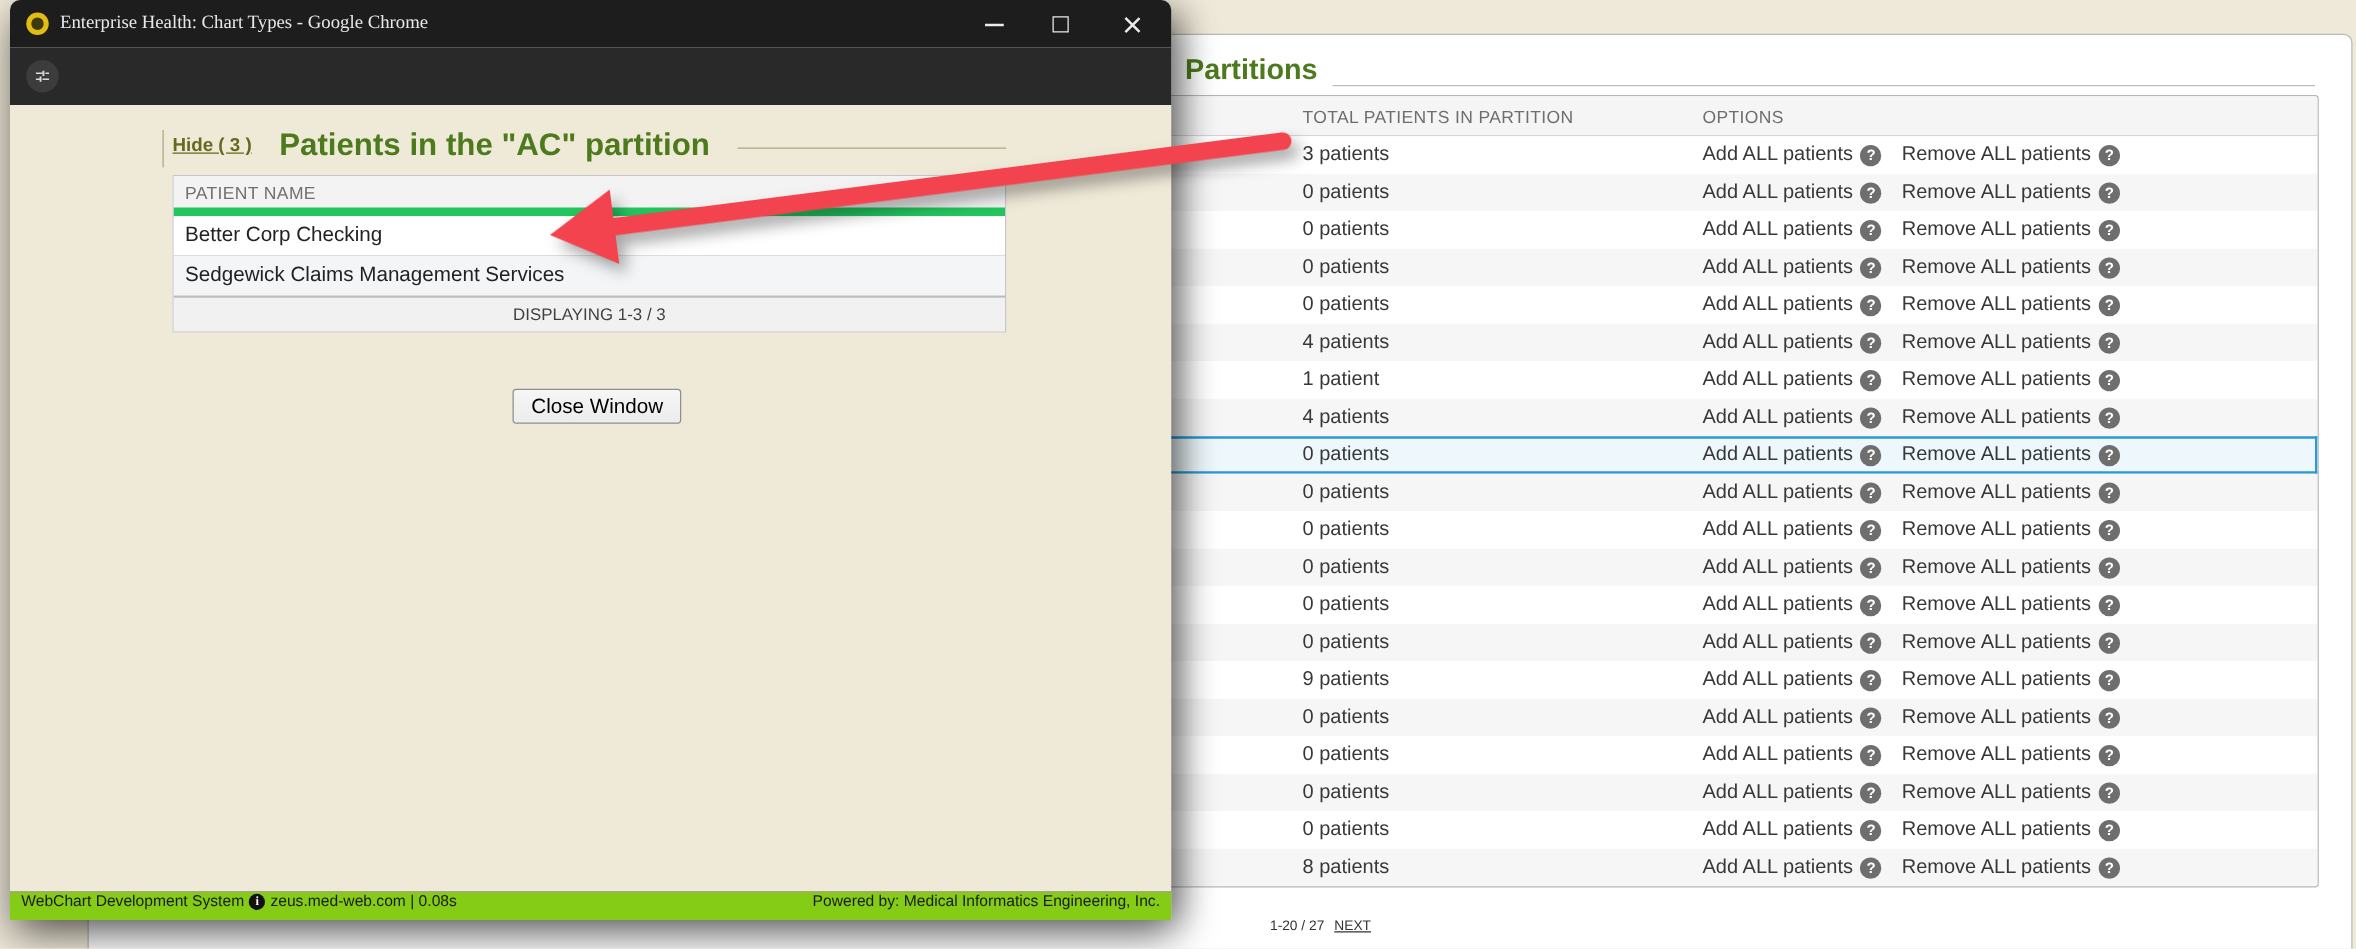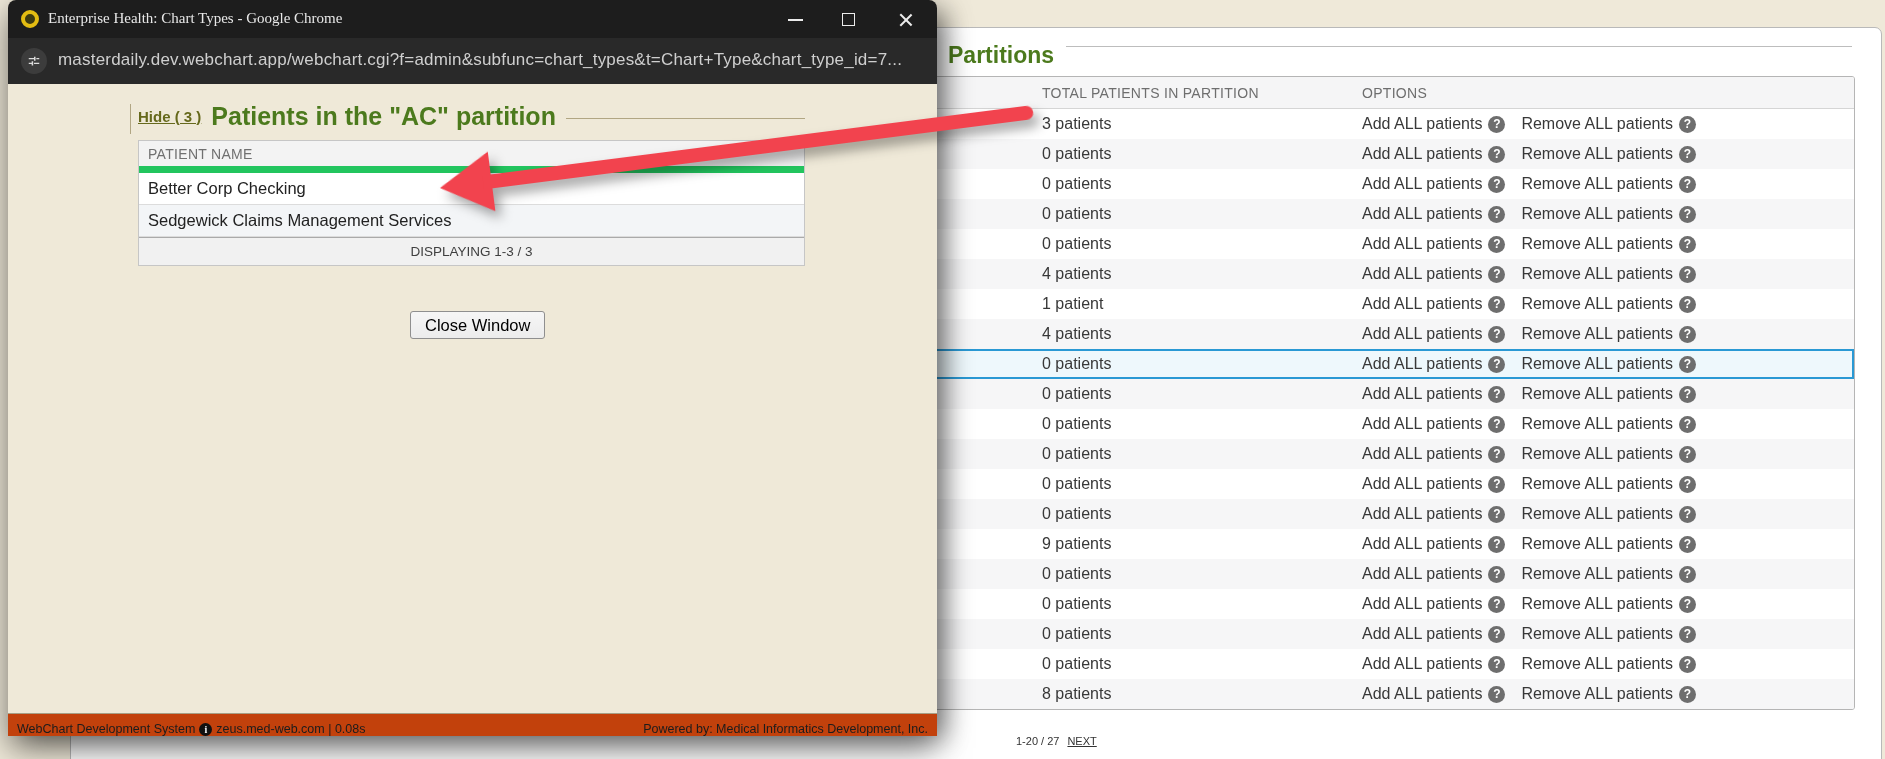--- a/index.html
+++ b/index.html
@@ -2,21 +2,21 @@
 <html><head>
 <meta charset="utf-8">
 <style>
   html,body{margin:0;padding:0;}
   body{font-family:"Liberation Sans",sans-serif;background:#efe9d9;}
   .stage{position:relative;width:1885px;height:759px;overflow:hidden;background:#efe9d9;}
 
   
   .main-card{position:absolute;left:70px;top:27px;width:1810px;height:800px;
     background:#fff;border:1px solid #b9b9b9;border-radius:7px;z-index:1;}
-  .main-legend{position:absolute;left:877px;top:14px;width:904px;display:flex;align-items:flex-start;}
+  .main-legend{position:absolute;left:877px;top:14px;width:904px;display:flex;align-items:flex-end;}
   .main-legend .txt{font-size:23px;font-weight:bold;color:#4c7a1d;white-space:nowrap;}
   .main-legend .line{flex:1;border-top:1px solid #bdbdbd;margin-left:12px;margin-top:4px;}
   .bg-tablebox{position:absolute;left:20px;top:48px;width:1762px;background:#fff;
     border:1px solid #b5b5b5;border-radius:3px;overflow:hidden;}
   .bg-hrow{display:grid;grid-template-columns:950px 320px 1fr;height:31px;align-items:center;
     background:#f5f5f6;border-bottom:1px solid #d5d5d5;color:#6e6e6e;font-size:14px;letter-spacing:.3px;}
   .bg-row{display:grid;grid-template-columns:950px 320px 1fr;height:30px;align-items:center;
     font-size:16px;color:#383838;background:#fff;}
   .bg-row:nth-of-type(even){background:#f6f6f7;}
   .bg-row.hl{background:#eef8fc;box-shadow:inset 0 2px 0 #2a99d4, inset 0 -2px 0 #2a99d4, inset -2px 0 0 #2a99d4;}
@@ -40,41 +40,41 @@
   .win-max{position:absolute;left:834px;top:13px;width:11px;height:11px;border:1.6px solid #ececec;}
   .win-close{position:absolute;left:890px;top:12px;width:16px;height:16px;}
   .win-close::before,.win-close::after{content:"";position:absolute;left:7px;top:0;width:1.7px;height:16px;background:#ececec;}
   .win-close::before{transform:rotate(45deg);}
   .win-close::after{transform:rotate(-45deg);}
   .urlbar{position:absolute;left:0;top:38px;right:0;height:46px;background:#292929;}
   .perm-circle{position:absolute;left:13px;top:10px;width:26px;height:26px;border-radius:50%;background:#3c3c3c;
     display:flex;align-items:center;justify-content:center;}
   .urltext{position:absolute;left:50px;top:12px;font-size:17px;color:#cfcfcf;white-space:nowrap;letter-spacing:.2px;}
 
-  .popup-legend{position:absolute;left:130px;top:102px;width:667px;display:flex;align-items:center;}
+  .popup-legend{position:absolute;left:130px;top:102px;width:667px;display:flex;align-items:center;gap:12px;}
   .popup-legend::before{content:"";position:absolute;left:-8px;top:2px;width:1px;height:30px;background:#b1a683;}
   .hide-link{font-size:15px;font-weight:bold;color:#66691c;text-decoration:underline;white-space:nowrap;}
   .popup-heading{font-size:25px;font-weight:bold;color:#4c7a1d;white-space:nowrap;margin-left:10px;}
   .popup-legend .line{flex:1;border-top:1px solid #b1a683;margin-left:10px;margin-top:4px;}
 
   .pt-table{position:absolute;left:130px;top:140px;width:665px;background:#fff;border:1px solid #c6c6c6;}
   .pt-head{height:25px;display:flex;align-items:center;background:#f3f3f3;border-bottom:7px solid #22c55e;
     color:#707070;font-size:14px;letter-spacing:.3px;padding-left:9px;}
   .pt-row{height:31px;display:flex;align-items:center;font-size:16.5px;color:#222;
     padding-left:9px;border-bottom:1px solid #dcdcdc;background:#fff;}
   .pt-row:nth-of-type(even){background:#f3f5f7;}
   .pt-foot{height:27px;display:flex;align-items:center;justify-content:center;background:#f1f1f1;
     border-top:1px solid #aaa;font-size:13.5px;color:#3f3f3f;}
 
   .close-btn{position:absolute;left:402px;top:311px;font-family:"Liberation Sans",sans-serif;
     font-size:16.5px;color:#000;background:linear-gradient(#f6f6f6,#ececec);
     border:1px solid #8f8f8f;border-radius:3px;padding:3px 14px;height:28px;}
 
-  .popup-footer{position:absolute;left:0;right:0;bottom:0;height:22px;background:#c2410c;
-    border-top:1px solid #a79e85;display:flex;align-items:flex-end;justify-content:space-between;
+  .popup-footer{position:absolute;left:0;right:0;bottom:0;height:22px;background:#84cc16;
+    border-top:1px solid #a79e85;display:flex;align-items:flex-start;justify-content:space-between;
     padding:0 9px;font-size:12.5px;color:#1c1c1c;white-space:nowrap;}
   .pf-left{display:flex;align-items:center;}
   .iicon{display:inline-flex;width:13px;height:13px;border-radius:50%;background:#111;color:#fff;
     font-size:10px;font-weight:bold;align-items:center;justify-content:center;margin:0 4px;
     font-family:"Liberation Serif",serif;}
 
   
   .arrow{position:absolute;left:440px;top:157px;width:600px;height:62px;z-index:50;
     transform:rotate(-7.3deg);transform-origin:0 31px;pointer-events:none;
     filter:drop-shadow(5px 8px 6px rgba(0,0,0,.35));}
@@ -357,21 +357,20 @@
       <span class="win-min"></span>
       <span class="win-max"></span>
       <span class="win-close"></span>
     </div>
     <div class="urlbar">
       <span class="perm-circle">
         <svg width="14" height="14" viewBox="0 0 24 24" aria-hidden="true">
           <path fill="#dcdcdc" d="M3 7h9v2H3zM16 7h5v2h-5zM12 4.5h2.6v7H12zM3 15h5v2H3zM12 15h9v2h-9zM8 12.5h2.6v7H8z"></path>
         </svg>
       </span>
-      <span class="urltext">masterdaily.dev.webchart.app/webchart.cgi?f=admin&amp;subfunc=chart_types&amp;t=Chart+Type&amp;chart_type_id=7...</span>
     </div>
 
     <div class="popup-legend">
       <span class="hide-link">Hide ( 3 )</span>
       <span class="popup-heading">Patients in the "AC" partition</span>
       <span class="line"></span>
     </div>
 
     <div class="pt-table">
       <div class="pt-head">PATIENT NAME</div>
@@ -386,21 +385,21 @@
     </div>
 
     <button class="close-btn">Close Window</button>
 
     <div class="popup-footer">
       <span class="pf-left">
         <span>WebChart Development System</span>
         <span class="iicon">i</span>
         <span>zeus.med-web.com | 0.08s</span>
       </span>
-      <span>Powered by: Medical Informatics Development, Inc.</span>
+      <span>Powered by: Medical Informatics Engineering, Inc.</span>
     </div>
   </div>
 
   <div class="arrow">
     <div class="head"></div>
     <div class="shaft"></div>
   </div>
 
 </div>
 

